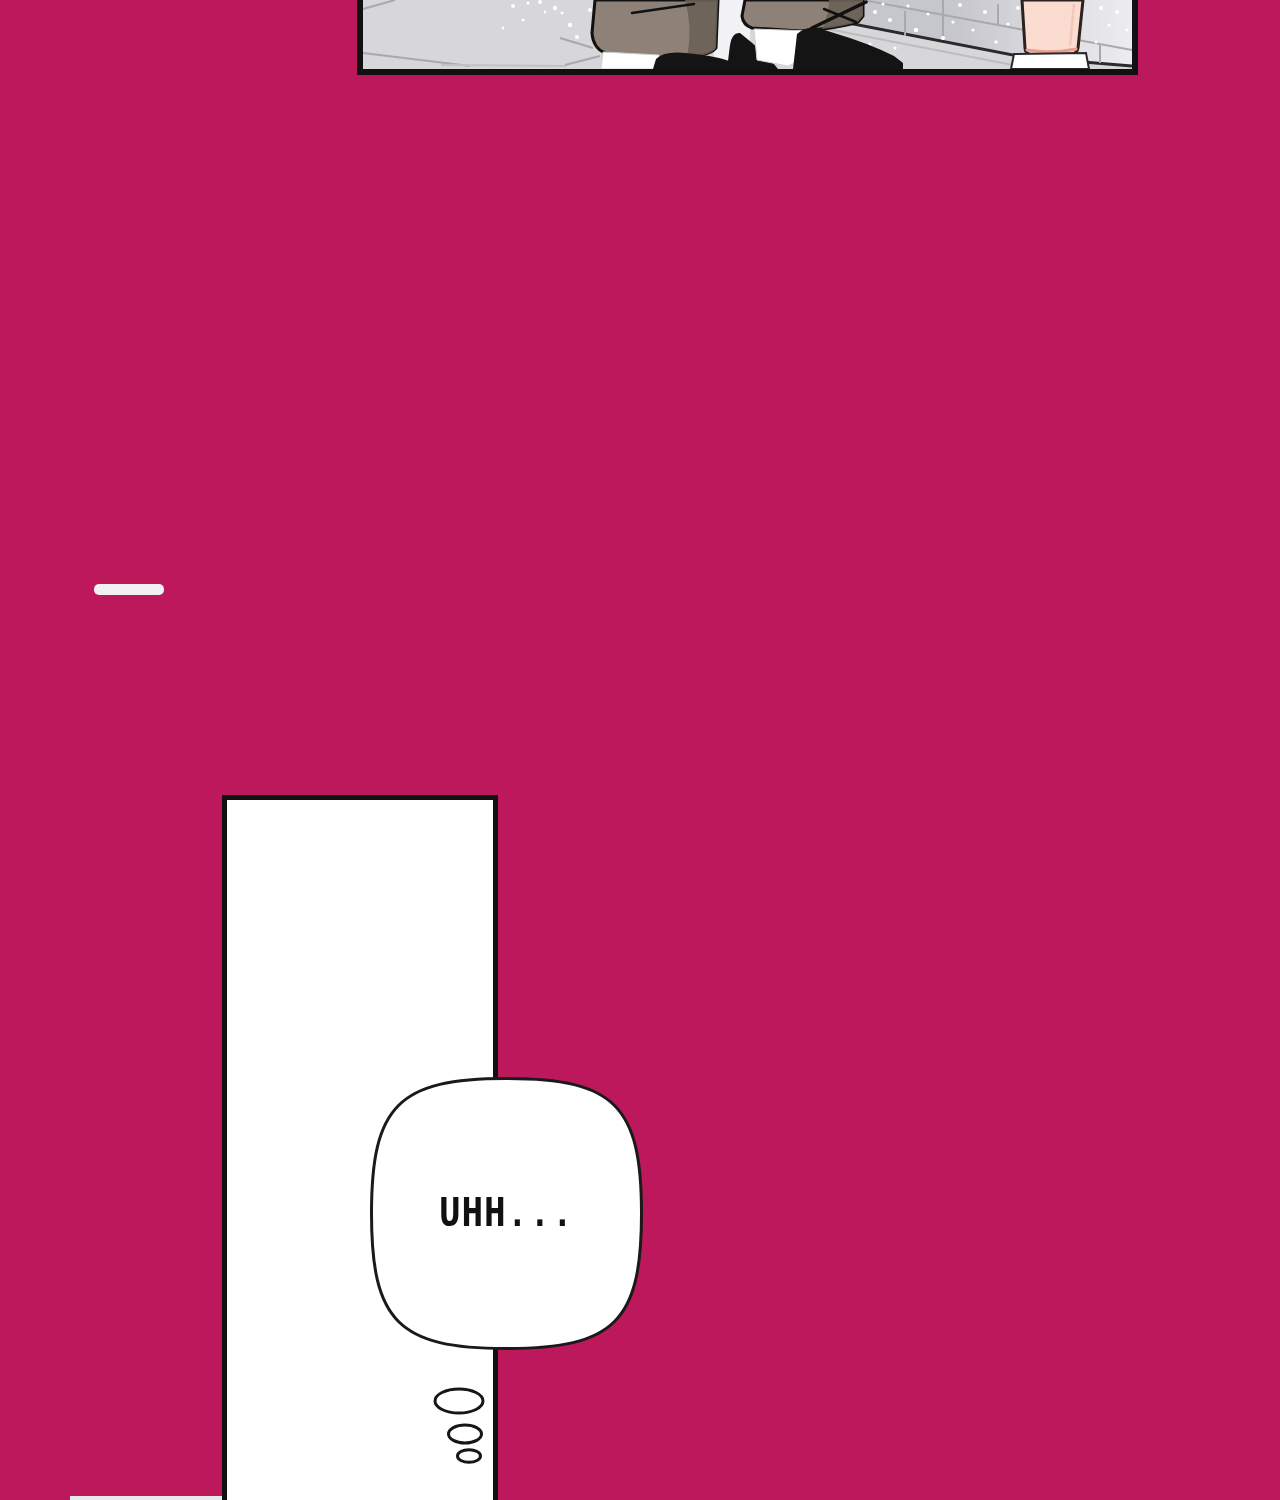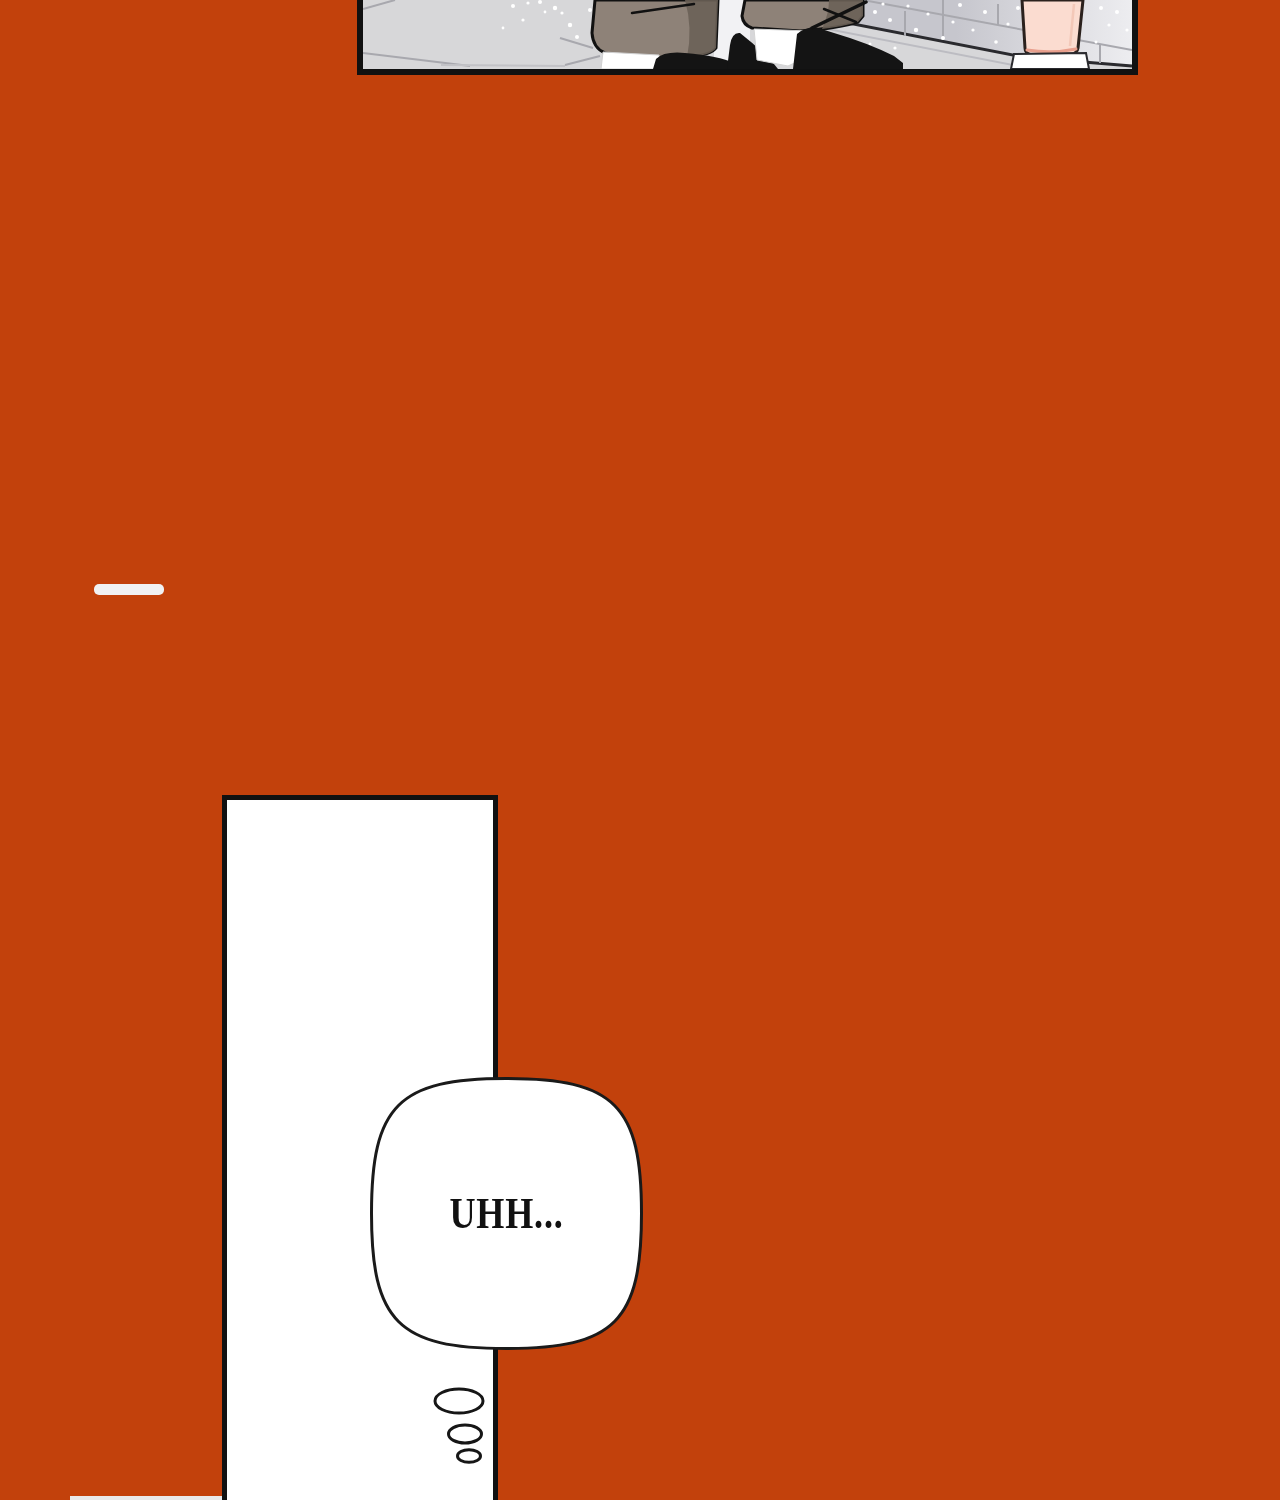--- a/index.html
+++ b/index.html
@@ -1,18 +1,18 @@
 <!DOCTYPE html>
 <html style="--ink: #111111; --floor: #d7d7d9; --wall-dark: #c6c6cd; --wall-light: #ededf0; --pants: #8e8278; --pants-shadow: #6a6057; --garment-black: #141414; --sock: #ffffff; --skin: #fbdcd0; --skin-shadow: #e89f8d; --tile-line: #a8a8ae; --sparkle: #ffffff; --baseboard-line: #2a2a2e;"><head>
 <meta charset="utf-8">
 <style>
   html,body{margin:0;padding:0;background:#fff;}
   .page{
-    position:relative;width:1280px;height:1500px;background:#c2410c;overflow:hidden;
-    font-family:Liberation Serif, serif;
+    position:relative;width:1280px;height:1500px;background:#be185d;overflow:hidden;
+    font-family:Liberation Mono, monospace;
   }
   
   .panel-top{
     position:absolute;left:357px;top:0;width:781px;height:75px;
     border-left:6px solid var(--ink);border-right:6px solid var(--ink);border-bottom:6px solid var(--ink);
     box-sizing:border-box;background:var(--floor);
   }
   .panel-top svg{display:block;width:100%;height:100%;}
   
   .panel-tall{

